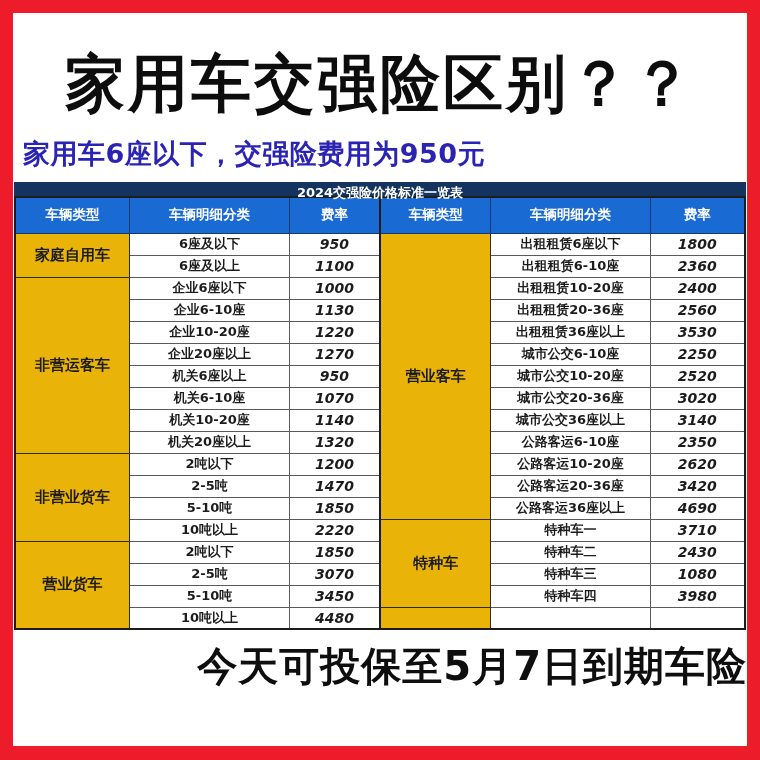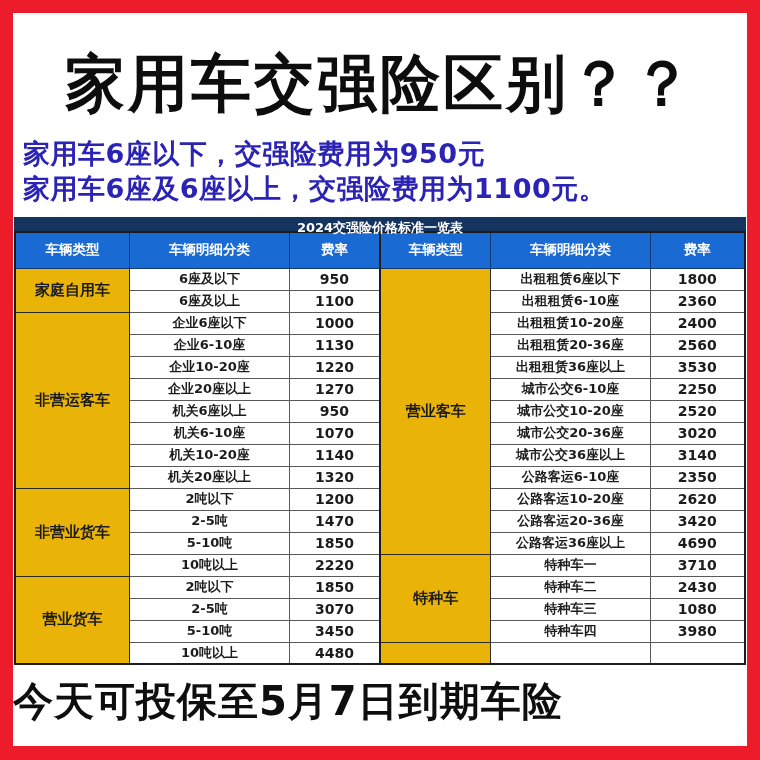--- a/index.html
+++ b/index.html
@@ -78,43 +78,42 @@
     color: #ffffff;
     height: 36px;
     font-size: 13.5px;
     border: 1px solid #123b74;
   }
   .price-table th.group-cell {
     background: #eab308;
     border: 1.6px solid #2a2a2a;
     font-size: 15px;
   }
-  .price-table td.rate-cell { font-family: "DejaVu Sans", sans-serif; font-size: 14px; }
+  .price-table td.rate-cell { font-family: "DejaVu Sans", sans-serif; font-size: 14px; font-style: italic; }
   .price-table td.mid-split, .price-table th.mid-split { border-left: 2px solid #1c1c1c; }
   .price-table { border: 2px solid #1c1c1c; }
   .price-table tr.group-start td, .price-table tr.group-start th { border-top: 1.6px solid #2a2a2a; }
   .footer-line {
     margin-top: 9px;
-    text-align: left;
+    text-align: right;
     font-size: 40px;
     font-weight: 900;
     color: #0e0e0e;
     letter-spacing: 1px;
   }
 </style>
 </head>
 <body>
 
 <div class="panel">
 
   <div class="main-title">家用车交强险区别？？</div>
 
   <div class="subtitles">
     <div class="subtitle-line">家用车6座以下，交强险费用为950元</div>
-    <div class="subtitle-line">家用车6座及6座以上，交强险费用为1100元。</div>
   </div>
 
   <div class="table-wrap">
     <div class="table-title">2024交强险价格标准一览表</div>
     <table class="price-table">
       <colgroup>
         <col class="c-type-l">
           <col class="c-det-l">
           <col class="c-rate-l">
         <col class="c-type-r">

